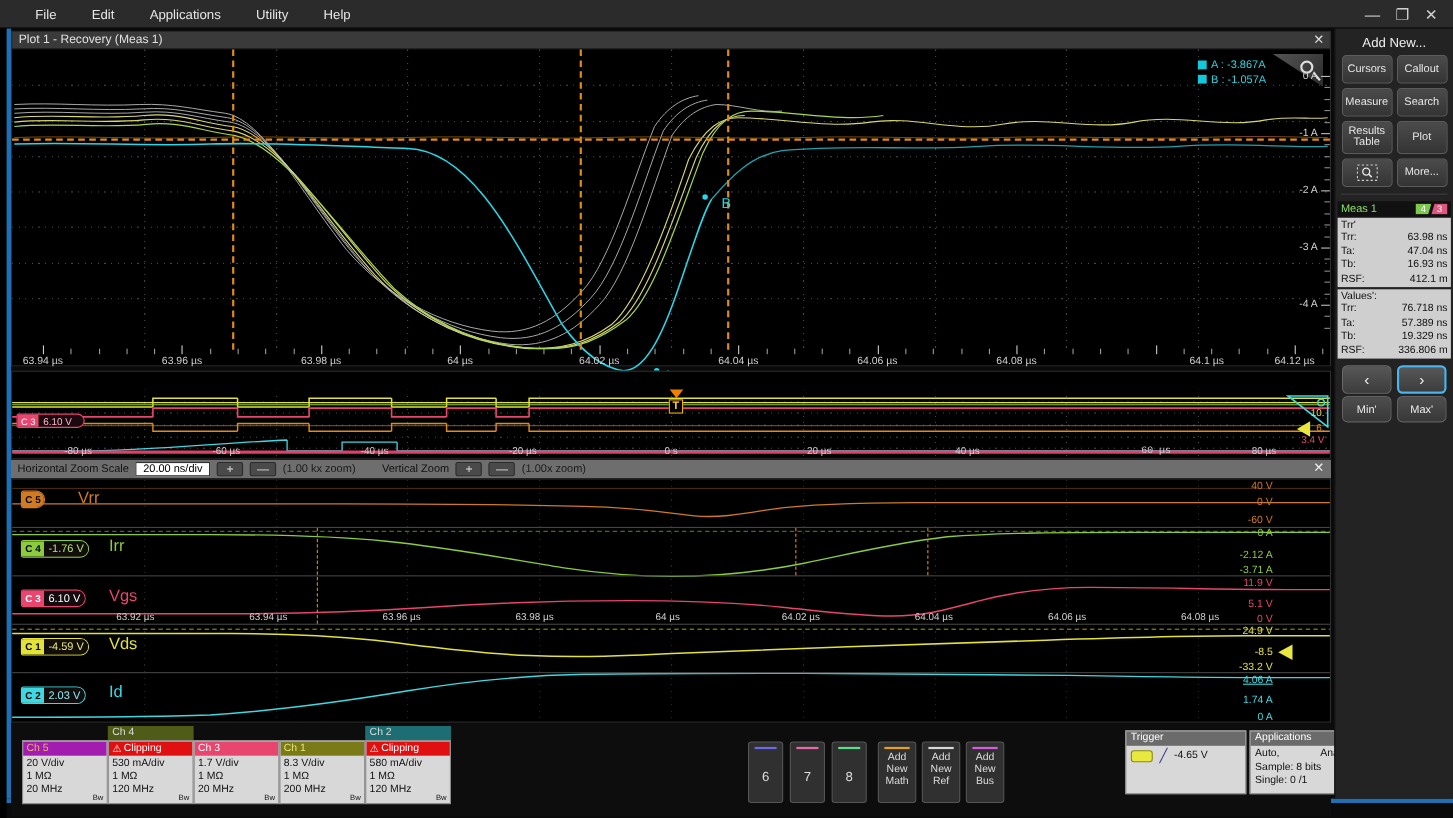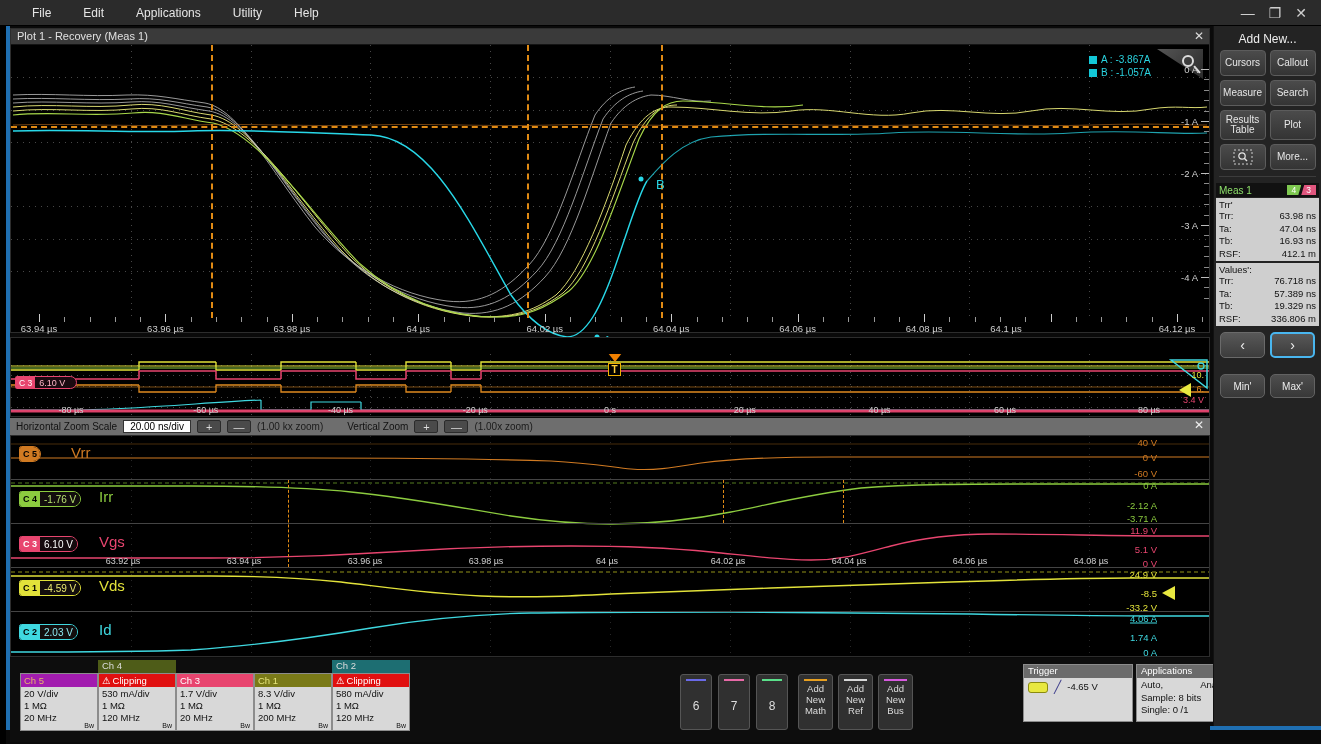--- a/index.html
+++ b/index.html
@@ -139,21 +139,21 @@
   .measHdr .t { color:#8de06a; font-size:10px;}
   .pill { display:flex; align-items:center; font-size:8.5px; color:#fff;}
   .pill .g { background:#7ec850; padding:0 5px; clip-path:polygon(0 0,100% 0,80% 100%,0 100%);}
   .pill .r { background:#e0567e; padding:0 5px; clip-path:polygon(20% 0,100% 0,100% 100%,0 100%);}
   .measBox { background:#cfcfcf; color:#111; margin:1px 2px 0 2px; font-size:9.5px; padding:1px 3px;}
   .mrow { display:flex; justify-content:space-between; line-height:12.5px;}
   .navrow { display:flex; gap:5px; justify-content:center; margin-top:6px;}
   .navbtn { width:45px; height:26px; background:linear-gradient(#585858,#3c3c3c); border:1px solid #6a6a6a;
             border-radius:5px; color:#f0f0f0; font-size:14px; display:flex;align-items:center;justify-content:center;}
   .navbtn.sel { border:2px solid #49b6ef; }
-  .mmrow { display:flex; gap:5px; justify-content:center; margin-top:16px;}
+  .mmrow { display:flex; gap:5px; justify-content:center; margin-top:2px;}
   .mmbtn { width:45px; height:24px; background:linear-gradient(#4e4e4e,#383838); border:1px solid #626262;
            border-radius:5px; color:#ededed; font-size:10px; display:flex;align-items:center;justify-content:center;}
   .blueframe { position:absolute; left:6px; top:726px; width:1315px; height:4px; background:#1f6fb2;}
   .rightstrip { position:absolute; left:1317px; top:26px; width:4px; height:700px; background:#151515;}
   svg.wf { position:absolute; left:0; top:0; overflow:visible; }
 </style>
 </head>
 <body>
 
 <div class="app">
@@ -319,21 +319,21 @@
           <div class="tk" style="left: 837.244px;"></div>
           <div class="tk" style="left: 862.533px;"></div>
           <div class="tk" style="left: 887.822px;"></div>
           <div class="tk tkM" style="left: 913.111px;"></div>
           <div class="lbl" style="left: 913.111px;">64.08 µs</div>
           <div class="tk" style="left: 938.4px;"></div>
           <div class="tk" style="left: 963.689px;"></div>
           <div class="tk" style="left: 988.978px;"></div>
           <div class="tk" style="left: 1014.27px;"></div>
           <div class="tk tkM" style="left: 1039.56px;"></div>
-          <div class="lbl" style="left: 995px;">64.1 µs</div>
+          <div class="lbl" style="left: 1086px;">64.1 µs</div>
           <div class="tk" style="left: 1064.84px;"></div>
           <div class="tk" style="left: 1090.13px;"></div>
           <div class="tk" style="left: 1115.42px;"></div>
           <div class="tk" style="left: 1140.71px;"></div>
           <div class="tk tkM" style="left: 1166px;"></div>
           <div class="lbl" style="left: 1166px;">64.12 µs</div>
           <div class="tk" style="left: 1191.29px;"></div>
         </div>
     </div>
   </div>
@@ -390,21 +390,21 @@
       <div class="marker-arrow" style="right:18px; top:29px; border-right:12px solid #e8e840;"></div>
 
       <div class="wfv-xaxis" id="wfvxaxis">
           <div class="lbl" style="left: 60px;">-80 µs</div>
           <div class="lbl" style="left: 194.75px;">-60 µs</div>
           <div class="lbl" style="left: 329.5px;">-40 µs</div>
           <div class="lbl" style="left: 464.25px;">-20 µs</div>
           <div class="lbl" style="left: 599px;">0 s</div>
           <div class="lbl" style="left: 733.75px;">20 µs</div>
           <div class="lbl" style="left: 868.5px;">40 µs</div>
-          <div class="lbl" style="left: 994px;">60 µs</div>
+          <div class="lbl" style="left: 1040px; font-family: Liberation Mono, monospace;">60 µs</div>
           <div class="lbl" style="left: 1138px;">80 µs</div>
         </div>
     </div>
   </div>
 
   <div class="zoombar">
     <span>Horizontal Zoom Scale</span>
     <span class="fld">20.00 ns/div</span>
     <span class="pm">+</span>
     <span class="pm">—</span>

